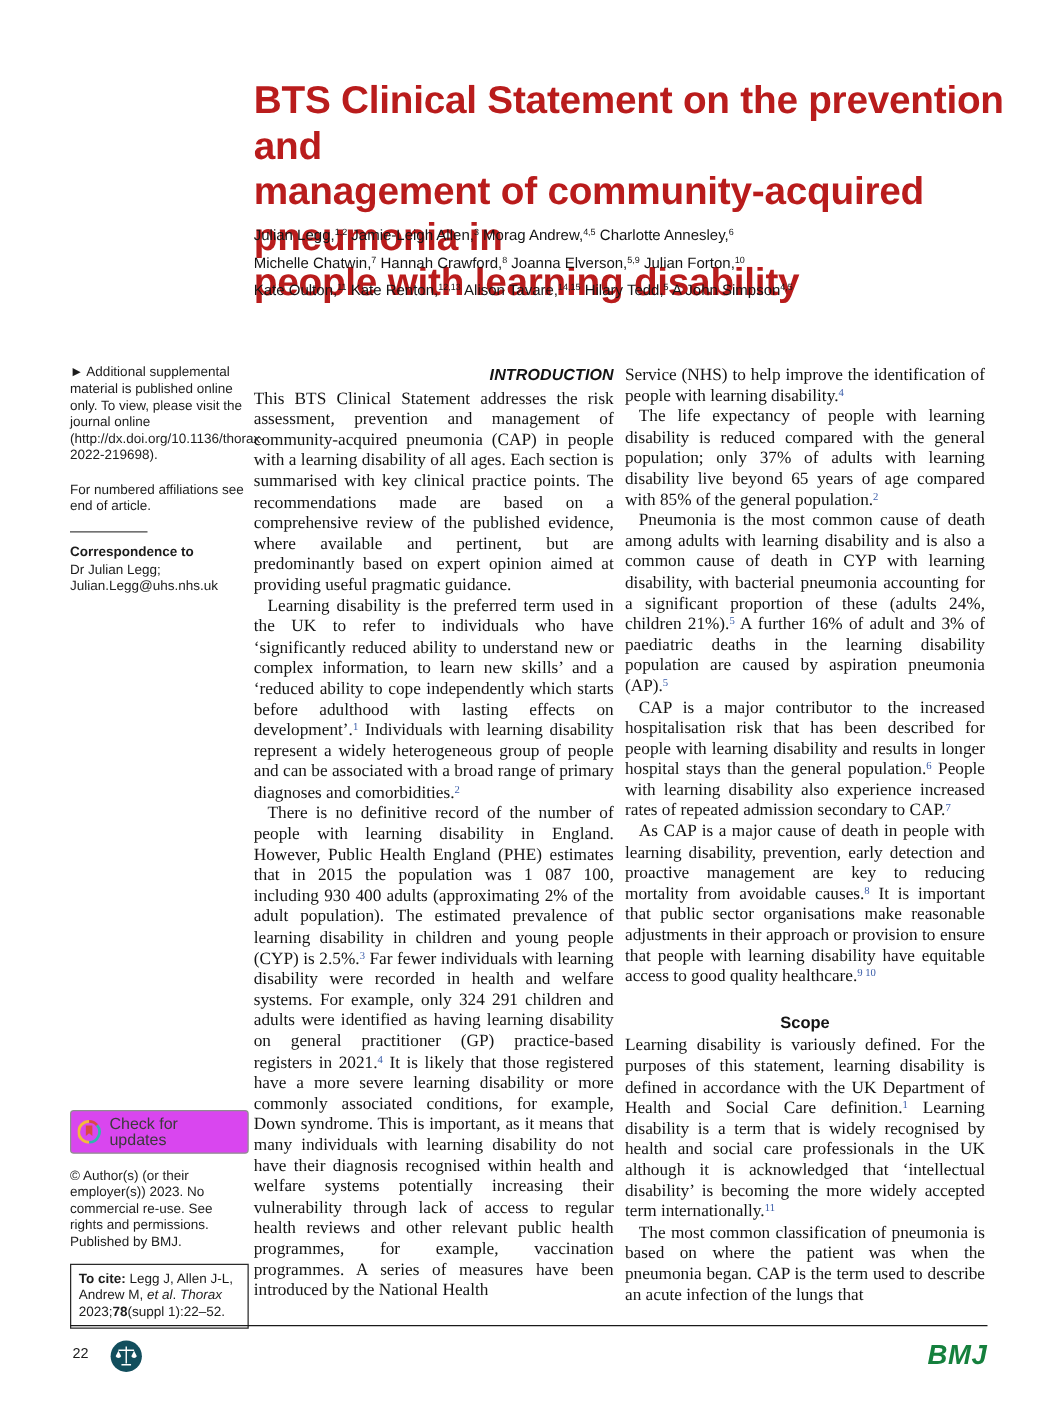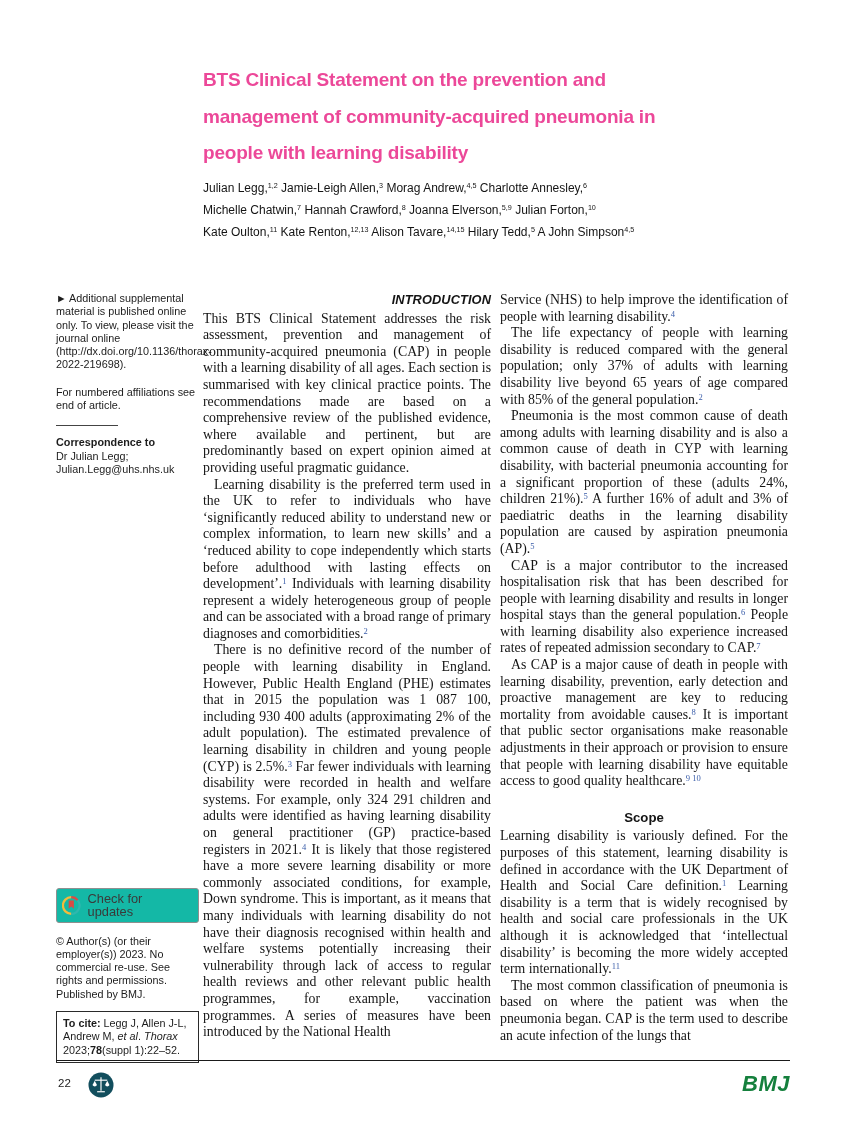--- a/index.html
+++ b/index.html
@@ -9,21 +9,21 @@
   }
   
   .banner {
     position:absolute; left:56px; top:30px; width:734px; height:22px;
     background:#8d8d8f; color:#ffffff; display:flex; align-items:center;
     padding-left:7px; box-sizing:border-box; font-size:13px; font-weight:bold;
   }
   
   .title-block {
     position:absolute; left:203px; top:62px; width:620px;
-    font-size:19px; line-height:36.5px; font-weight:bold; letter-spacing:-0.2px; color:#ec4899;
+    font-size:31px; line-height:36.5px; font-weight:bold; letter-spacing:-0.2px; color:#b91c1c;
   }
   .authors {
     position:absolute; left:203px; top:178px; width:600px;
     font-size:12px; line-height:21px; color:#141414;
   }
   .authors sup, .title-block sup {
     font-size:60%; vertical-align:baseline; position:relative; top:-0.5em; color:#141414;
   }
   
   .sidebar-top {
@@ -33,21 +33,21 @@
   .supp-note { margin:0 0 14px 0; }
   .affil-note { margin:0; }
   .sidebar-rule { border:none; border-top:1px solid #444; width:62px; margin:13px 0 10px 0; }
   .corr-label { font-weight:bold; }
   .sidebar-bottom {
     position:absolute; left:56px; top:888px; width:143px;
     font-size:10.8px; line-height:13.3px; color:#1c1c1c;
   }
   .check-btn {
     display:flex; align-items:center; gap:7px;
-    background:#14b8a6; border:1px solid #8f8f8f; border-radius:3px;
+    background:#d946ef; border:1px solid #8f8f8f; border-radius:3px;
     padding:3px 9px 3px 5px; width:fit-content; font-size:12.8px; color:#3a3a3a;
     margin:0 0 12px 0; cursor:pointer;
   }
   .copyright { margin:0 0 10px 0; }
   .cite-box { border:1px solid #2a2a2a; padding:5px 6px; box-sizing:border-box; width:143px; }
   .seg-bold { font-weight:bold; }
   .seg-italic { font-style:italic; }
   
   .col {
     position:absolute; top:292px; width:288px;

